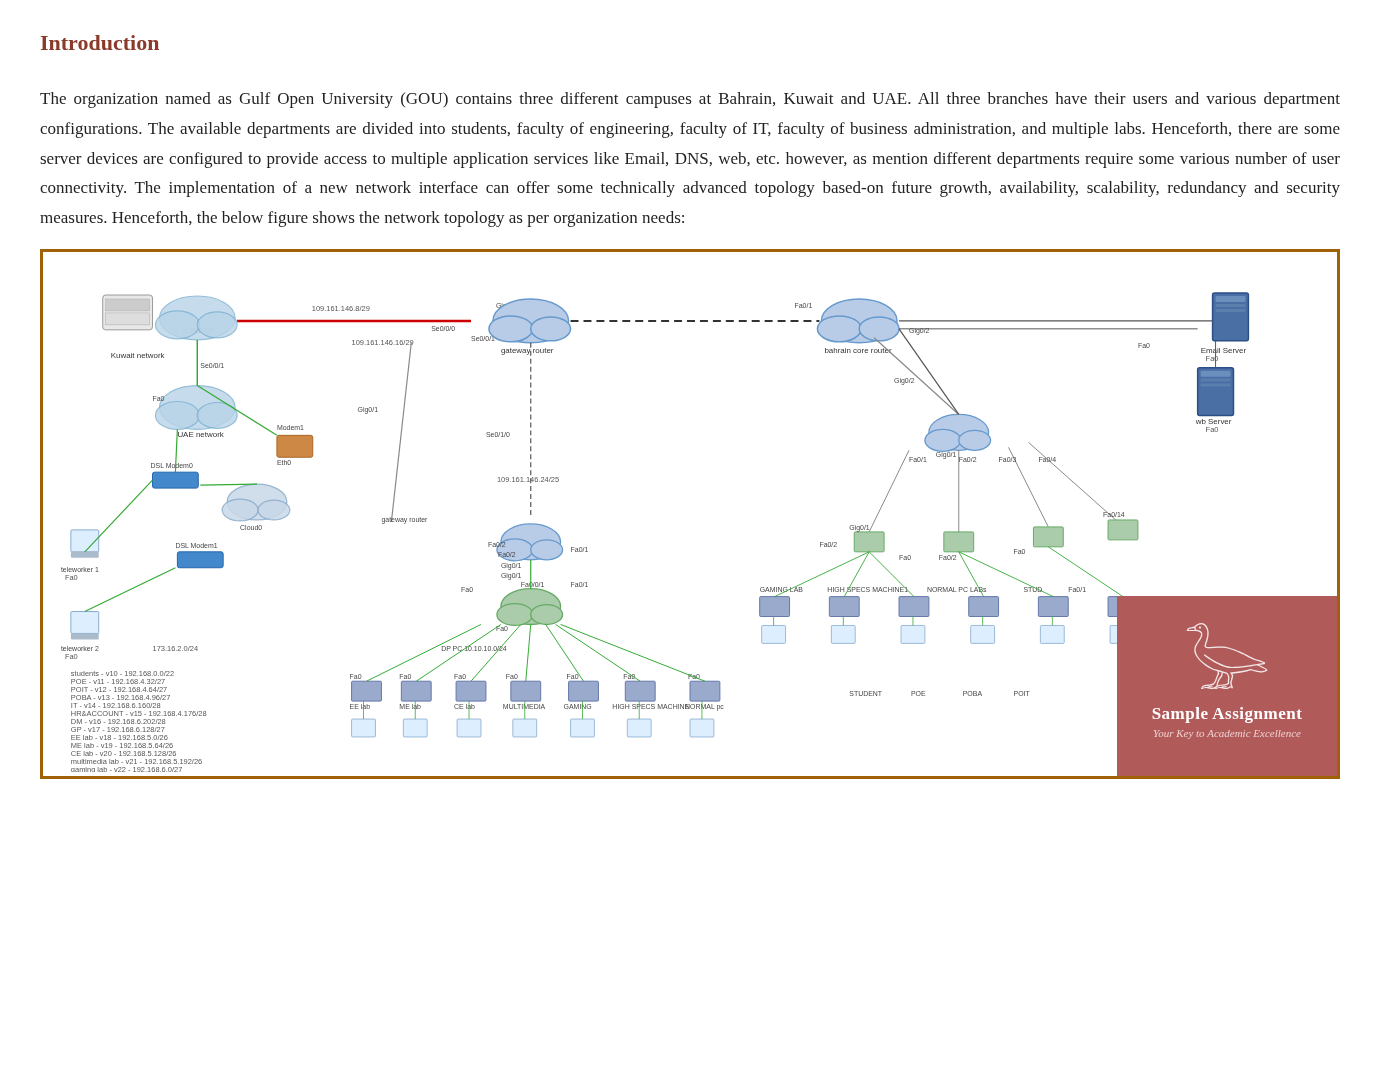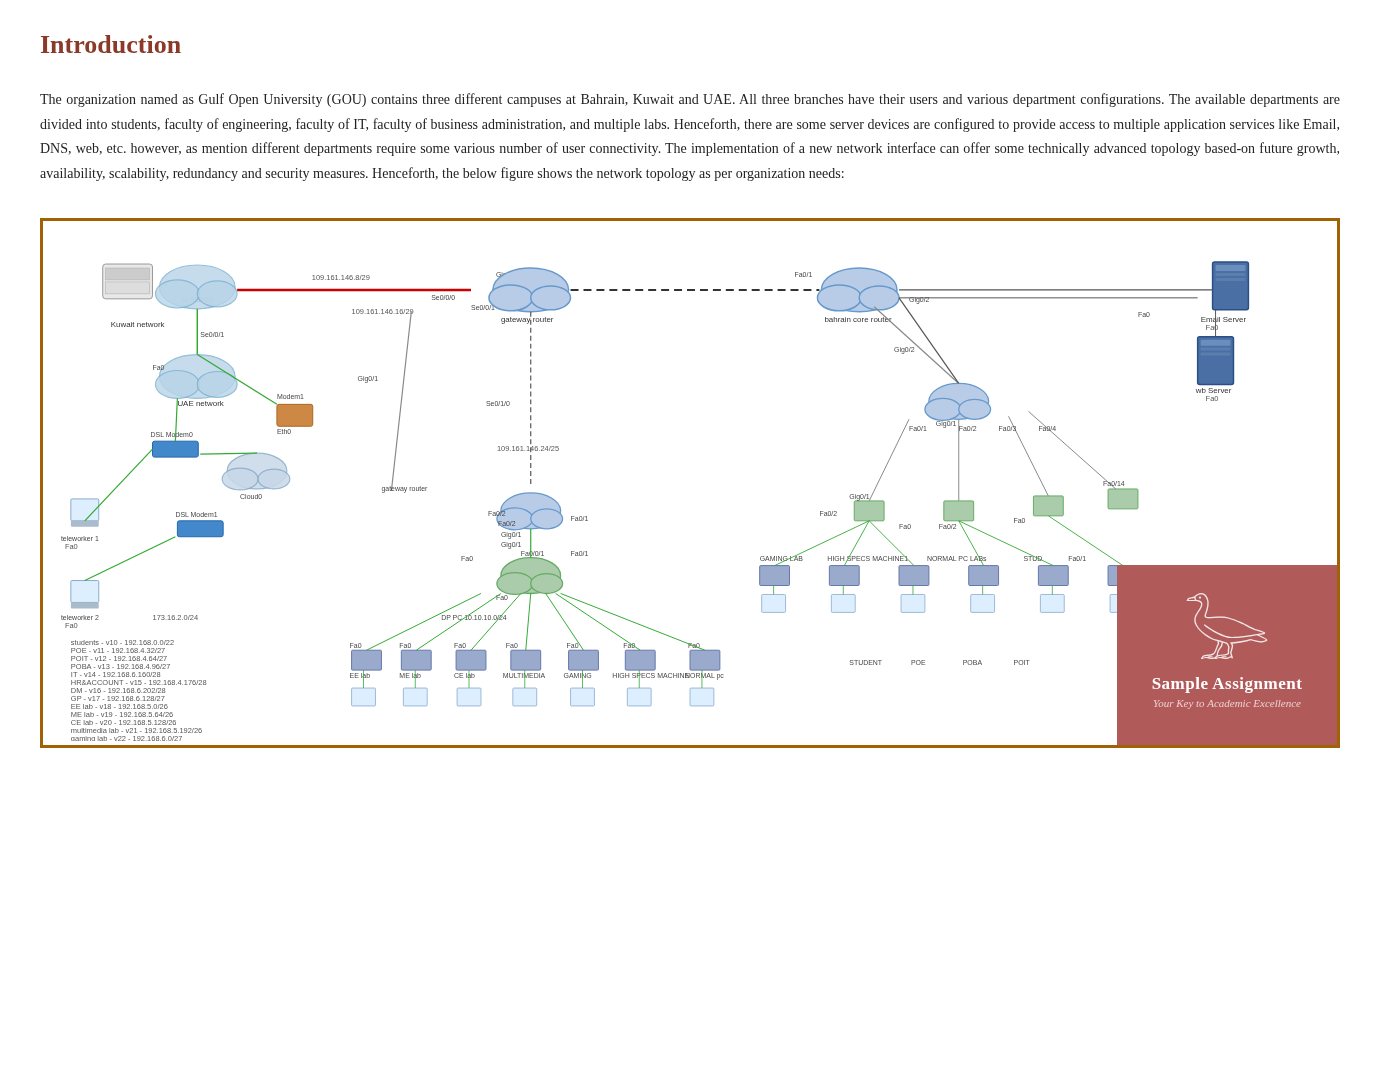--- a/index.html
+++ b/index.html
@@ -5,31 +5,31 @@
     * { box-sizing: border-box; margin: 0; padding: 0; }
     body {
       background: #fff;
       font-family: 'Times New Roman', Times, serif;
       color: #222;
       padding: 30px 40px 40px 40px;
       max-width: 1380px;
     }
 
     .page-title {
-      font-size: 26px;
+      font-size: 22px;
       font-weight: bold;
       color: #8b3a2a;
       margin-bottom: 28px;
     }
 
     .intro-text {
-      font-size: 14px;
+      font-size: 17px;
       line-height: 1.75;
       text-align: justify;
-      margin-bottom: 32px;
+      margin-bottom: 16px;
     }
 
     .network-diagram-container {
       position: relative;
       width: 100%;
       background: #f9f9f9;
       border: 3px solid #a16207;
       overflow: hidden;
     }
 

